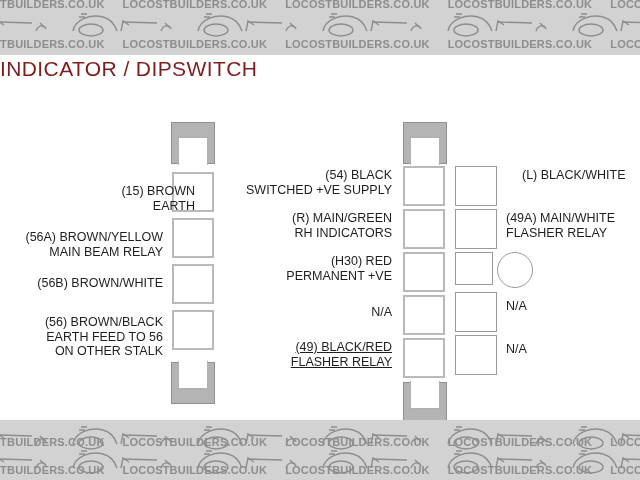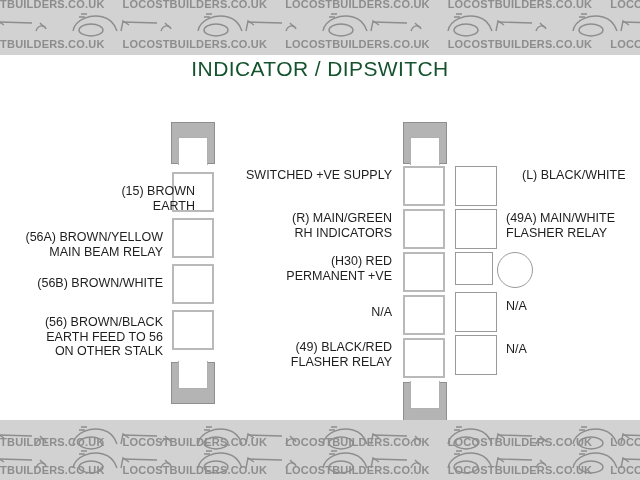--- a/index.html
+++ b/index.html
@@ -20,22 +20,22 @@
     font-size:11px;font-weight:bold;letter-spacing:.2px;
     color:#8d8d8d;
   }
   .wm-row span{margin-right:18px;}
   .wm-cars{position:absolute;left:0;width:1400px;white-space:nowrap;}
   .car{display:inline-block;width:125px;height:26px;position:relative;vertical-align:middle;}
   .car svg{position:absolute;left:0;top:0;}
 
   
   .title{
-    position:absolute;left:0;top:57px;width:640px;text-align:center;
-    font-size:21px;color:#14532d;letter-spacing:.4px;
+    position:absolute;left:0;top:57px;width:640px;text-align:left;
+    font-size:21px;color:#7f1d1d;letter-spacing:.4px;
   }
 
   
   .conn{position:absolute;}
   .cap{position:absolute;width:44px;height:42px;}
   .cap .slab{position:absolute;left:0;top:0;width:44px;height:42px;background:#b4b4b4;border:1px solid #8f8f8f;box-sizing:border-box;}
   .cap .notch{position:absolute;background:#ffffff;border:1px solid #b0b0b0;box-sizing:border-box;}
   .cap.top .notch{left:7px;top:15px;width:30px;height:28px;border-bottom:none;}
   .cap.bot .notch{left:7px;top:-1px;width:30px;height:28px;border-top:none;}
 
@@ -183,34 +183,35 @@
 
     <div class="pin thin" style="left:455px;top:166px;"></div>
     <div class="pin thin" style="left:455px;top:209px;"></div>
     <div class="pin thin small" style="left:455px;top:252px;"></div>
     <div class="pin thin" style="left:455px;top:292px;"></div>
     <div class="pin thin" style="left:455px;top:335px;"></div>
     <div class="pin circle" style="left:497px;top:252px;"></div>
   </div>
 
   <div class="lbl right" style="left:218px;top:168px;width:174px;">
+    <div>(54) BLACK</div>
     <div>SWITCHED +VE SUPPLY</div>
   </div>
   <div class="lbl right" style="left:218px;top:211px;width:174px;">
     <div>(R) MAIN/GREEN</div>
     <div>RH INDICATORS</div>
   </div>
   <div class="lbl right" style="left:218px;top:254px;width:174px;">
     <div>(H30) RED</div>
     <div>PERMANENT +VE</div>
   </div>
   <div class="lbl right" style="left:218px;top:305px;width:174px;">
     <div>N/A</div>
   </div>
-  <div class="lbl right" style="left:218px;top:340px;width:174px;">
+  <div class="lbl right" style="left:218px;top:340px;width:174px;text-decoration:underline;">
     <div>(49) BLACK/RED</div>
     <div>FLASHER RELAY</div>
   </div>
 
   <div class="lbl left" style="left:522px;top:168px;width:134px;">
     <div>(L) BLACK/WHITE</div>
   </div>
   <div class="lbl left" style="left:506px;top:211px;width:134px;">
     <div>(49A) MAIN/WHITE</div>
     <div>FLASHER RELAY</div>

